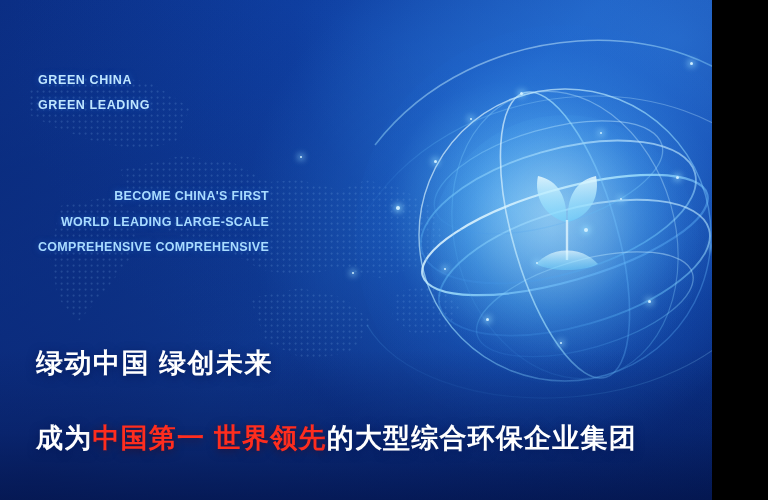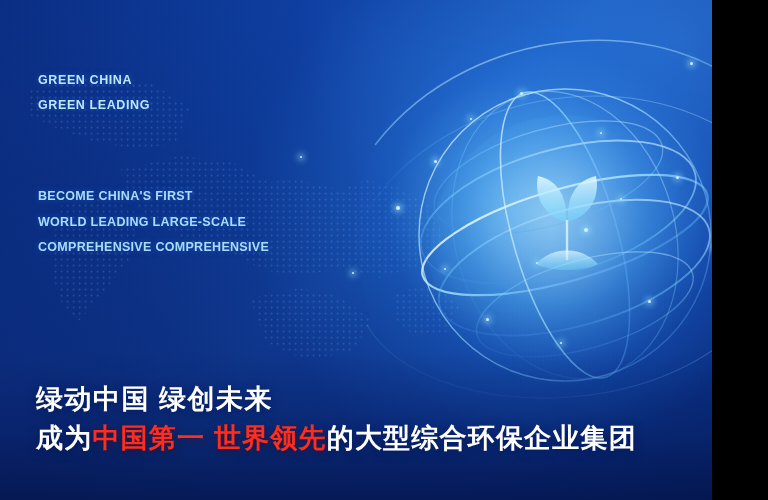--- a/index.html
+++ b/index.html
@@ -92,20 +92,21 @@
     top: 184px;
   }
   .en-line {
     color: #a9dcff;
     font-size: 12.5px;
     font-weight: bold;
     line-height: 25.5px;
     letter-spacing: 0.3px;
     text-shadow: 0 0 6px rgba(30,90,190,0.8);
     white-space: nowrap;
+    text-align: right;
   }
 
   
   .cn-block {
     position: absolute;
     left: 36px;
     bottom: 42px;
   }
   .cn-line1 {
     color: #ffffff;
@@ -118,20 +119,21 @@
     margin-top: 40px;
   }
   .cn-line2 {
     font-size: 27px;
     font-weight: bold;
     letter-spacing: 1.2px;
     line-height: 40px;
     color: #ffffff;
     text-shadow: 0 2px 10px rgba(0,20,80,0.75);
     white-space: nowrap;
+    margin-top: 36px;
   }
   .cn-red {
     color: #ff2d1e;
     text-shadow: 0 2px 10px rgba(60,0,0,0.55);
   }
 
   
   .emblem { position: absolute; left: 512px; top: 160px; width: 110px; height: 115px; pointer-events: none; }
 </style>
 </head>

